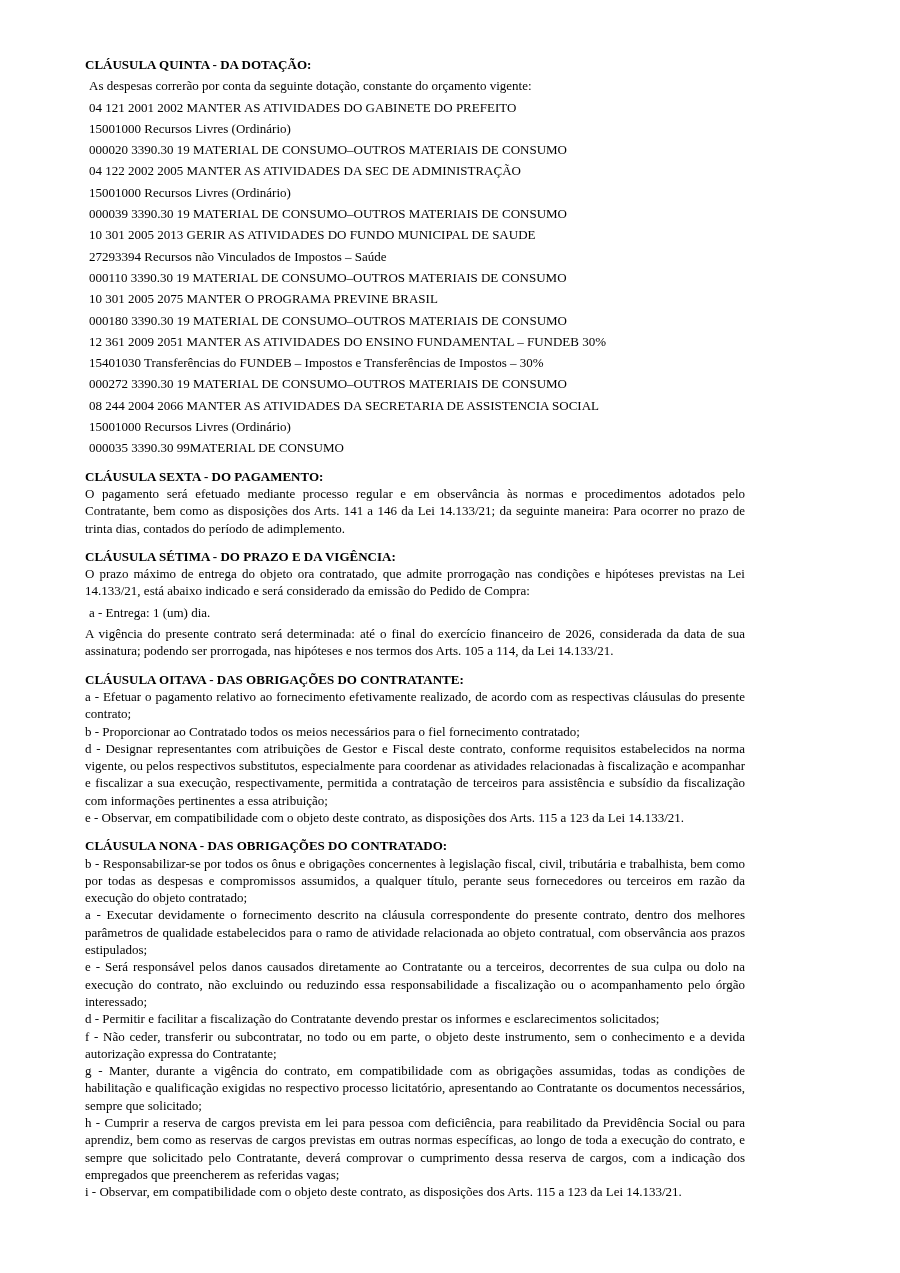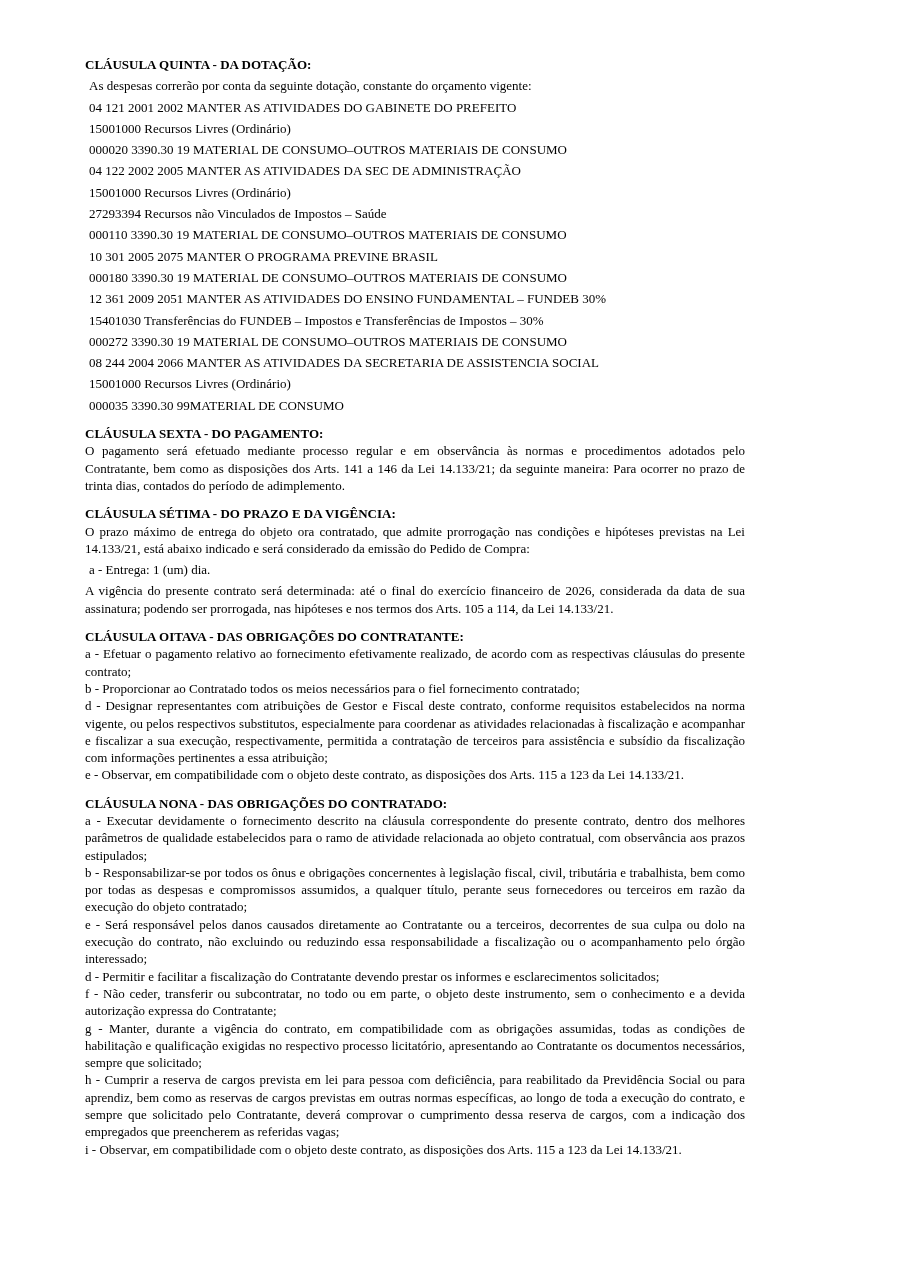--- a/index.html
+++ b/index.html
@@ -44,20 +44,22 @@
 <div class="page">
 
   <section class="clause">
     <h2 class="clause-heading">CLÁUSULA QUINTA - DA DOTAÇÃO:</h2>
     <div class="line">As despesas correrão por conta da seguinte dotação, constante do orçamento vigente:</div>
     <div class="line">04 121 2001 2002 MANTER AS ATIVIDADES DO GABINETE DO PREFEITO</div>
     <div class="line">15001000 Recursos Livres (Ordinário)</div>
     <div class="line">000020 3390.30 19 MATERIAL DE CONSUMO–OUTROS MATERIAIS DE CONSUMO</div>
     <div class="line">04 122 2002 2005 MANTER AS ATIVIDADES DA SEC DE ADMINISTRAÇÃO</div>
     <div class="line">15001000 Recursos Livres (Ordinário)</div>
+    <div class="line">000039 3390.30 19 MATERIAL DE CONSUMO–OUTROS MATERIAIS DE CONSUMO</div>
+    <div class="line">10 301 2005 2013 GERIR AS ATIVIDADES DO FUNDO MUNICIPAL DE SAUDE</div>
     <div class="line">27293394 Recursos não Vinculados de Impostos – Saúde</div>
     <div class="line">000110 3390.30 19 MATERIAL DE CONSUMO–OUTROS MATERIAIS DE CONSUMO</div>
     <div class="line">10 301 2005 2075 MANTER O PROGRAMA PREVINE BRASIL</div>
     <div class="line">000180 3390.30 19 MATERIAL DE CONSUMO–OUTROS MATERIAIS DE CONSUMO</div>
     <div class="line">12 361 2009 2051 MANTER AS ATIVIDADES DO ENSINO FUNDAMENTAL – FUNDEB 30%</div>
     <div class="line">15401030 Transferências do FUNDEB – Impostos e Transferências de Impostos – 30%</div>
     <div class="line">000272 3390.30 19 MATERIAL DE CONSUMO–OUTROS MATERIAIS DE CONSUMO</div>
     <div class="line">08 244 2004 2066 MANTER AS ATIVIDADES DA SECRETARIA DE ASSISTENCIA SOCIAL</div>
     <div class="line">15001000 Recursos Livres (Ordinário)</div>
     <div class="line">000035 3390.30 99MATERIAL DE CONSUMO</div>
@@ -78,22 +80,22 @@
   <section class="clause">
     <h2 class="clause-heading">CLÁUSULA OITAVA - DAS OBRIGAÇÕES DO CONTRATANTE:</h2>
     <p class="para">a - Efetuar o pagamento relativo ao fornecimento efetivamente realizado, de acordo com as respectivas cláusulas do presente contrato;</p>
     <p class="para">b - Proporcionar ao Contratado todos os meios necessários para o fiel fornecimento contratado;</p>
     <p class="para">d - Designar representantes com atribuições de Gestor e Fiscal deste contrato, conforme requisitos estabelecidos na norma vigente, ou pelos respectivos substitutos, especialmente para coordenar as atividades relacionadas à fiscalização e acompanhar e fiscalizar a sua execução, respectivamente, permitida a contratação de terceiros para assistência e subsídio da fiscalização com informações pertinentes a essa atribuição;</p>
     <p class="para">e - Observar, em compatibilidade com o objeto deste contrato, as disposições dos Arts. 115 a 123 da Lei 14.133/21.</p>
   </section>
 
   <section class="clause">
     <h2 class="clause-heading">CLÁUSULA NONA - DAS OBRIGAÇÕES DO CONTRATADO:</h2>
+    <p class="para">b - Responsabilizar-se por todos os ônus e obrigações concernentes à legislação fiscal, civil, tributária e trabalhista, bem como por todas as despesas e compromissos assumidos, a qualquer título, perante seus fornecedores ou terceiros em razão da execução do objeto contratado;</p>
     <p class="para">a - Executar devidamente o fornecimento descrito na cláusula correspondente do presente contrato, dentro dos melhores parâmetros de qualidade estabelecidos para o ramo de atividade relacionada ao objeto contratual, com observância aos prazos estipulados;</p>
-    <p class="para">b - Responsabilizar-se por todos os ônus e obrigações concernentes à legislação fiscal, civil, tributária e trabalhista, bem como por todas as despesas e compromissos assumidos, a qualquer título, perante seus fornecedores ou terceiros em razão da execução do objeto contratado;</p>
     <p class="para">e - Será responsável pelos danos causados diretamente ao Contratante ou a terceiros, decorrentes de sua culpa ou dolo na execução do contrato, não excluindo ou reduzindo essa responsabilidade a fiscalização ou o acompanhamento pelo órgão interessado;</p>
     <p class="para">d - Permitir e facilitar a fiscalização do Contratante devendo prestar os informes e esclarecimentos solicitados;</p>
     <p class="para">f - Não ceder, transferir ou subcontratar, no todo ou em parte, o objeto deste instrumento, sem o conhecimento e a devida autorização expressa do Contratante;</p>
     <p class="para">g - Manter, durante a vigência do contrato, em compatibilidade com as obrigações assumidas, todas as condições de habilitação e qualificação exigidas no respectivo processo licitatório, apresentando ao Contratante os documentos necessários, sempre que solicitado;</p>
     <p class="para">h - Cumprir a reserva de cargos prevista em lei para pessoa com deficiência, para reabilitado da Previdência Social ou para aprendiz, bem como as reservas de cargos previstas em outras normas específicas, ao longo de toda a execução do contrato, e sempre que solicitado pelo Contratante, deverá comprovar o cumprimento dessa reserva de cargos, com a indicação dos empregados que preencherem as referidas vagas;</p>
     <p class="para">i - Observar, em compatibilidade com o objeto deste contrato, as disposições dos Arts. 115 a 123 da Lei 14.133/21.</p>
   </section>
 
 </div>
 

